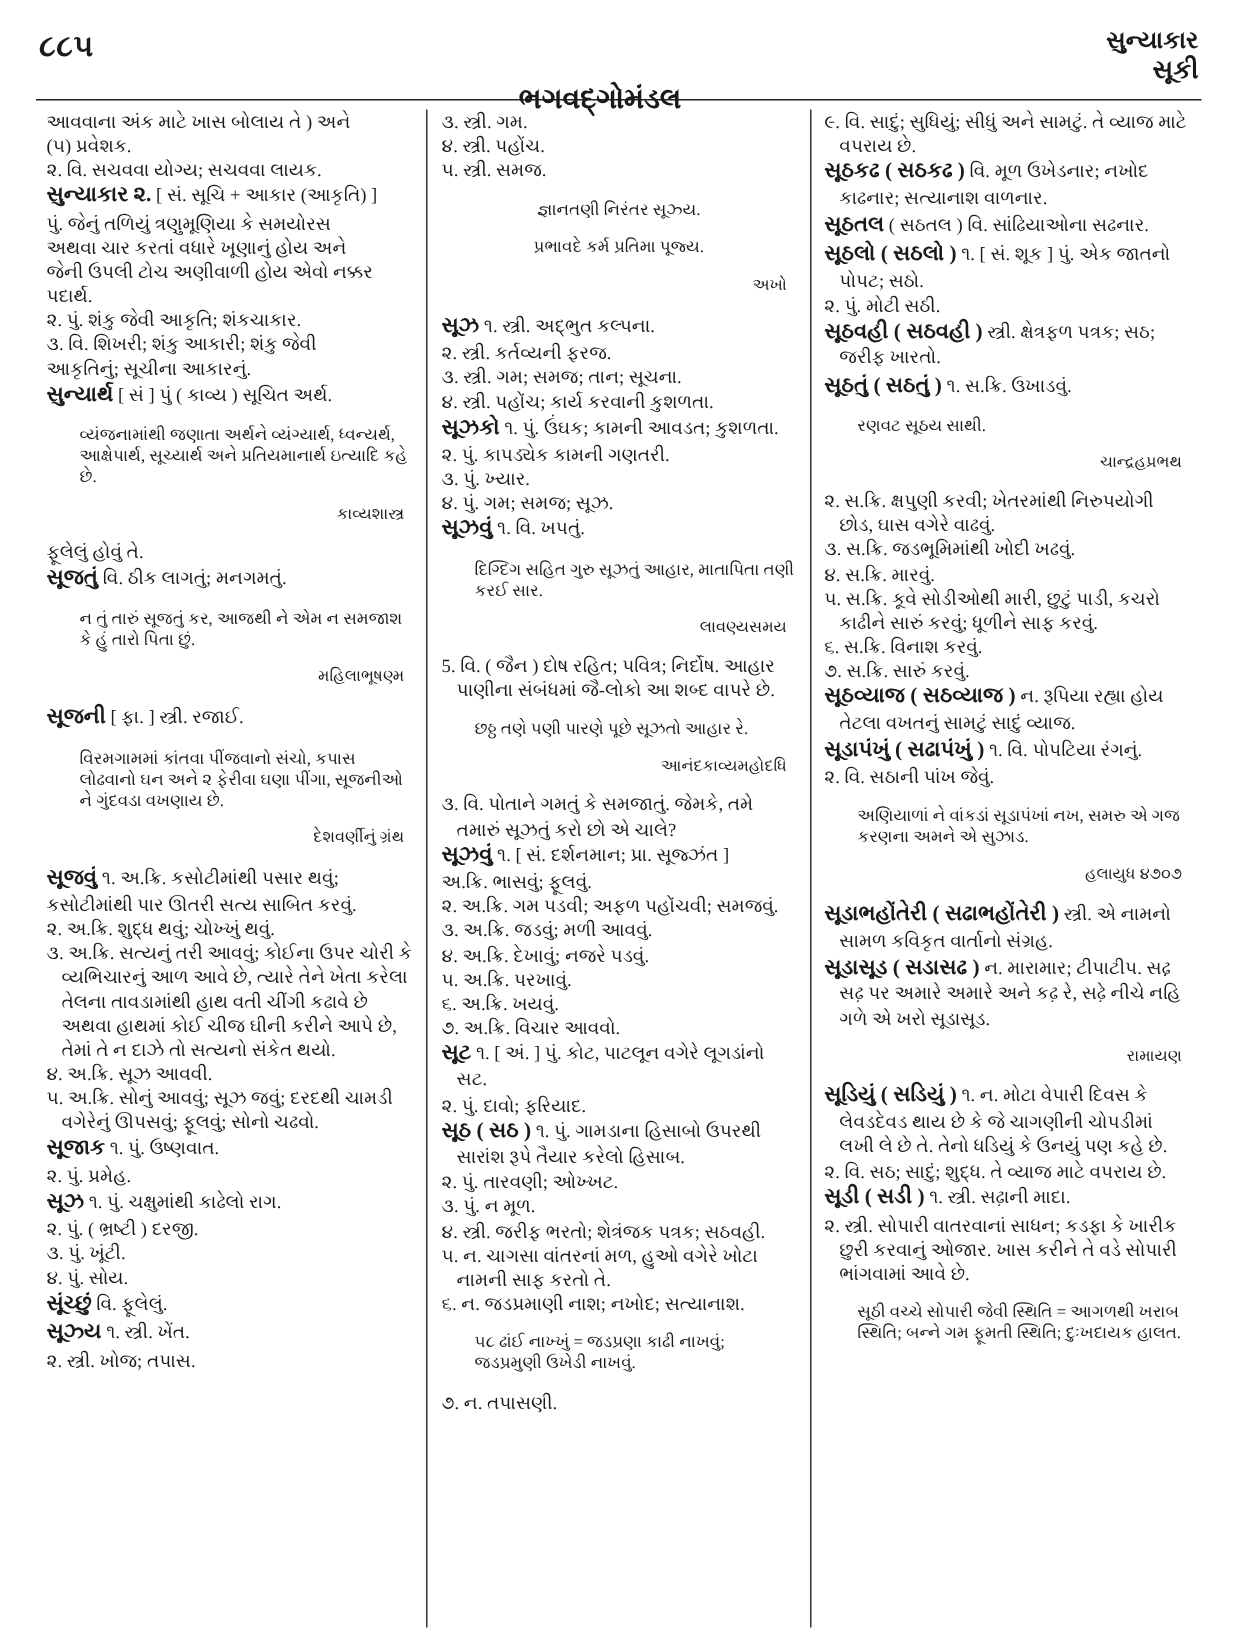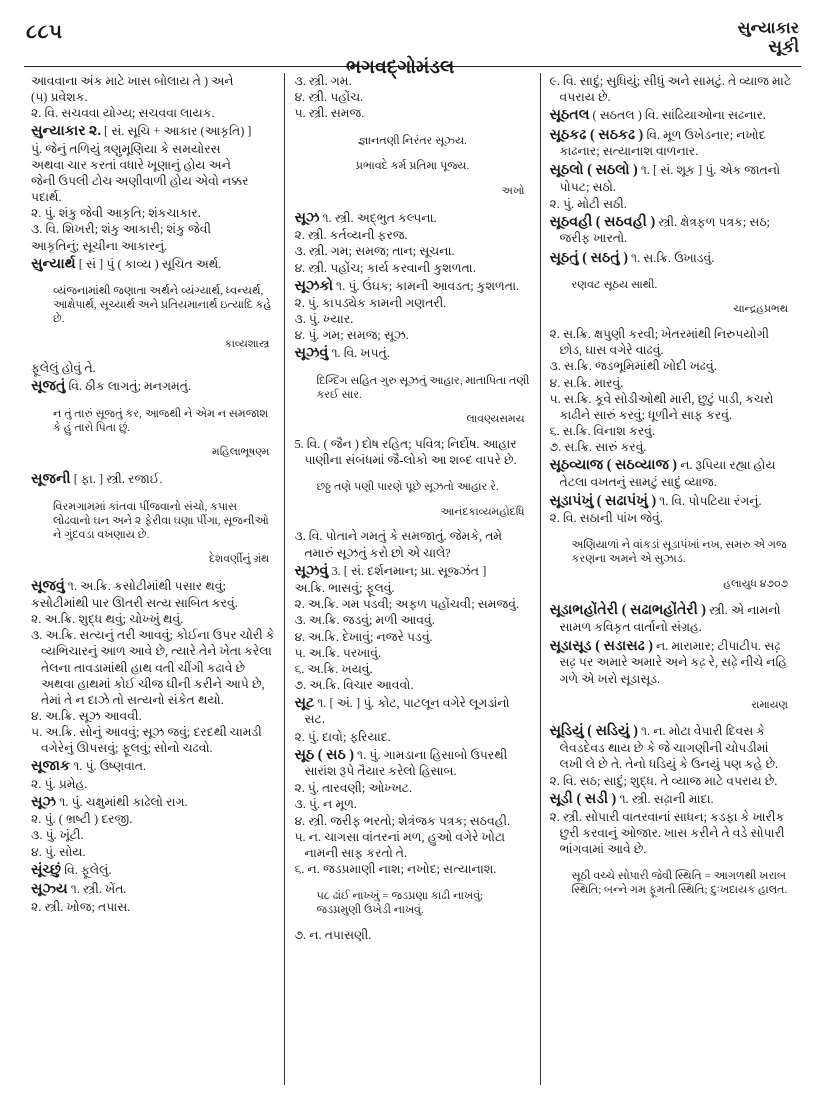--- a/index.html
+++ b/index.html
@@ -171,43 +171,43 @@
         <p class="sense sub">૨. પું. કાપડ્યેક કામની ગણતરી.</p>
         <p class="sense sub">૩. પું. ખ્યાર.</p>
         <p class="sense sub">૪. પું. ગમ; સમજ; સૂઝ.</p>
         <p class="entry sub"><span class="hw">સૂઝવું</span><span> ૧. વિ. ખપતું.</span></p>
         <p class="quote">દિગ્દિગ સહિત ગુરુ સૂઝતું આહાર, માતાપિતા તણી કરઈ સાર.</p>
         <p class="src">લાવણ્યસમય</p>
         <p class="sense sub">5. વિ. ( જૈન ) દોષ રહિત; પવિત્ર; નિર્દોષ. આહાર પાણીના સંબંધમાં જૈ-લોકો આ શબ્દ વાપરે છે.</p>
         <p class="quote">છઠ્ઠ તણે પણી પારણે પૂછે સૂઝતો આહાર રે.</p>
         <p class="src">આનંદકાવ્યમહોદધિ</p>
         <p class="sense sub">૩. વિ. પોતાને ગમતું કે સમજાતું. જેમકે, તમે તમારું સૂઝતું કરો છો એ ચાલે?</p>
-        <p class="entry sub"><span class="hw">સૂઝવું</span><span> 3. [ સં. દર્શનમાન; પ્રા. સૂજ્ઝંત ]</span></p>
+        <p class="entry sub"><span class="hw">સૂઝવું</span><span> ૧. [ સં. દર્શનમાન; પ્રા. સૂજ્ઝંત ]</span></p>
         <p class="sense sub">અ.ક્રિ. ભાસવું; ફૂલવું.</p>
         <p class="sense sub">૨. અ.ક્રિ. ગમ પડવી; અફળ પહોંચવી; સમજવું.</p>
         <p class="sense sub">૩. અ.ક્રિ. જડવું; મળી આવવું.</p>
         <p class="sense sub">૪. અ.ક્રિ. દેખાવું; નજરે પડવું.</p>
         <p class="sense sub">૫. અ.ક્રિ. પરખાવું.</p>
         <p class="sense sub">૬. અ.ક્રિ. ખયવું.</p>
         <p class="sense sub">૭. અ.ક્રિ. વિચાર આવવો.</p>
         <p class="entry sub"><span class="hw">સૂટ</span><span> ૧. [ અં. ] પું. કોટ, પાટલૂન વગેરે લૂગડાંનો સટ.</span></p>
         <p class="sense sub">૨. પું. દાવો; ફરિયાદ.</p>
         <p class="entry sub"><span class="hw">સૂઠ ( સઠ )</span><span> ૧. પું. ગામડાના હિસાબો ઉપરથી સારાંશ રૂપે તૈયાર કરેલો હિસાબ.</span></p>
         <p class="sense sub">૨. પું. તારવણી; ઓખ્ખટ.</p>
         <p class="sense sub">૩. પું. ન મૂળ.</p>
         <p class="sense sub">૪. સ્ત્રી. જરીફ ભરતો; શેત્રંજક પત્રક; સઠવહી.</p>
         <p class="sense sub">૫. ન. ચાગસા વાંતરનાં મળ, હુઓ વગેરે ખોટા નામની સાફ કરતો તે.</p>
         <p class="sense sub">૬. ન. જડપ્રમાણી નાશ; નખોદ; સત્યાનાશ.</p>
         <p class="quote">૫૮ ઢાંઈ નાખ્ખું = જડપ્રણા કાઢી નાખવું; જડપ્રમુણી ઉખેડી નાખવું.</p>
         <p class="sense sub">૭. ન. તપાસણી.</p>
       </div>
     <div class="col c3">
         <p class="sense sub">૯. વિ. સાદું; સુધિયું; સીધું અને સામટું. તે વ્યાજ માટે વપરાય છે.</p>
+        <p class="entry sub"><span class="hw">સૂઠકઢ ( સઠકઢ )</span><span> વિ. મૂળ ઉખેડનાર; નખોદ કાઢનાર; સત્યાનાશ વાળનાર.</span></p>
         <p class="entry sub"><span class="hw">સૂઠતલ</span><span> ( સઠતલ ) વિ. સાંઢિયાઓના સઢનાર.</span></p>
-        <p class="entry sub"><span class="hw">સૂઠકઢ ( સઠકઢ )</span><span> વિ. મૂળ ઉખેડનાર; નખોદ કાઢનાર; સત્યાનાશ વાળનાર.</span></p>
         <p class="entry sub"><span class="hw">સૂઠલો ( સઠલો )</span><span> ૧. [ સં. શૂક ] પું. એક જાતનો પોપટ; સઠો.</span></p>
         <p class="sense sub">૨. પું. મોટી સઠી.</p>
         <p class="entry sub"><span class="hw">સૂઠવહી ( સઠવહી )</span><span> સ્ત્રી. ક્ષેત્રફળ પત્રક; સઠ; જરીફ ખારતો.</span></p>
         <p class="entry sub"><span class="hw">સૂઠતું ( સઠતું )</span><span> ૧. સ.ક્રિ. ઉખાડવું.</span></p>
         <p class="quote">રણવટ સૂઠય સાથી.</p>
         <p class="src">ચાન્દ્રહપ્રભથ</p>
         <p class="sense sub">૨. સ.ક્રિ. ક્ષપુણી કરવી; ખેતરમાંથી નિરુપયોગી છોડ, ઘાસ વગેરે વાઢવું.</p>
         <p class="sense sub">૩. સ.ક્રિ. જડભૂમિમાંથી ખોદી ખઢવું.</p>
         <p class="sense sub">૪. સ.ક્રિ. મારવું.</p>
         <p class="sense sub">૫. સ.ક્રિ. કૂવે સોડીઓથી મારી, છુટું પાડી, કચરો કાઢીને સારું કરવું; ધૂળીને સાફ કરવું.</p>

